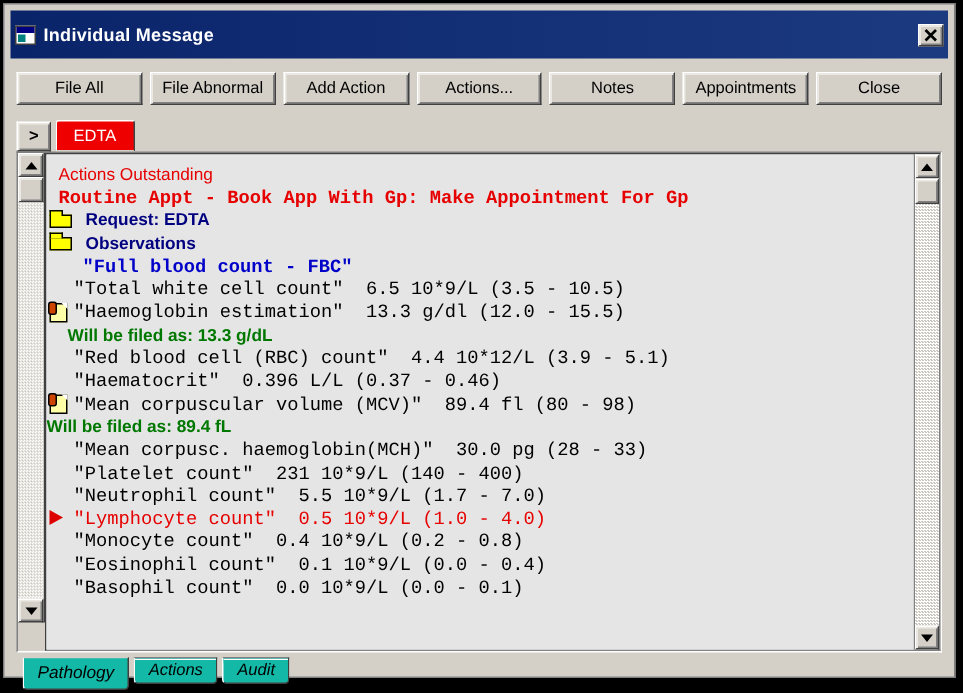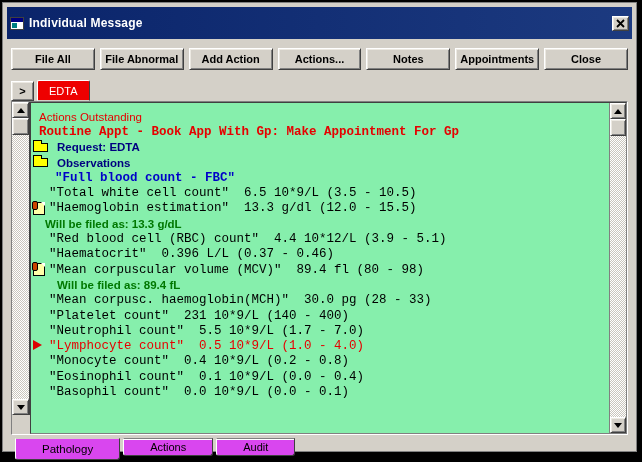--- a/index.html
+++ b/index.html
@@ -19,21 +19,21 @@
   .title-text { color:#fff; font-size:12px; font-weight:bold; flex:1 1 auto;
                 white-space:nowrap; letter-spacing:.2px; }
   .close-btn { width:17px; height:15px; display:flex; align-items:center; justify-content:center; cursor:default; }
 
   .btn3d { background:#d4d0c8; border:1px solid; border-color:#ffffff #404040 #404040 #ffffff;
            box-shadow: inset 1px 1px 0 #ece9e2, inset -1px -1px 0 #808080; }
 
   
   .toolbar { display:flex; gap:5px; margin:9px 4px 0 4px; height:22px; }
   .toolbar button { flex:1 1 0; font-family:"Liberation Sans",sans-serif; font-size:11px; color:#000;
-                    display:flex; align-items:center; justify-content:center; white-space:nowrap; cursor:default;font-weight:bold; }
+                    display:flex; align-items:center; justify-content:center; white-space:nowrap; cursor:default; }
 
   
   .tabstrip { display:flex; align-items:flex-end; margin:9px 4px 0 4px; height:22px; }
   .tab-scroll { width:23px; height:20px; font-size:11px; font-weight:bold; display:flex;
                 align-items:center; justify-content:center; margin-right:3px; cursor:default; }
   .tab-edta { height:21px; padding:0 11px; display:flex; align-items:center; justify-content:center;
               font-size:11px; font-weight:normal; color:#fff;
               border:1px solid; border-color:#ffffff #404040 #d4d0c8 #ffffff;
               border-radius:2px 2px 0 0; cursor:default; }
 
@@ -46,21 +46,21 @@
   .sb-btn { height:16px; width:100%; display:flex; align-items:center; justify-content:center; cursor:default; }
   .sb-thumb { height:17px; width:100%; cursor:default; }
   .sb-track { flex:1 1 auto; background-color:#e6e4de;
               background-image:conic-gradient(#cac6bd 25%, #ffffff 0 50%, #cac6bd 0 75%, #ffffff 0);
               background-size:2px 2px; cursor:default; }
   .tri-up   { width:0; height:0; border-left:4px solid transparent; border-right:4px solid transparent; border-bottom:5px solid #000; }
   .tri-down { width:0; height:0; border-left:4px solid transparent; border-right:4px solid transparent; border-top:5px solid #000; }
 
   .panel-wrap { flex:1 1 auto; display:flex; background:#fff;
                 border:1px solid; border-color:#404040 #808080 #808080 #404040; }
-  .text-area { flex:1 1 auto; background:#86efac; padding-top:6px; overflow:hidden; position:relative; }
+  .text-area { flex:1 1 auto; background:#e5e5e5; padding-top:6px; overflow:hidden; position:relative; }
   .rightbar { width:17px; flex:0 0 auto; border-left:1px solid #808080; }
 
   
   .row { position:relative; height:15.3px; white-space:pre; display:flex; align-items:center; }
   .row .txt { display:inline-block; }
   .row.mono { font-family:"Liberation Mono","DejaVu Sans Mono",monospace; font-size:12.5px; }
   .row.sans { font-family:"Liberation Sans",sans-serif; font-size:11.5px; }
   .row.b { font-weight:bold; }
   .ic { position:absolute; left:2px; }
   .ic-folder { top:3px; width:15px; height:9px; background:#ffff00; border:1px solid #000; }
@@ -69,23 +69,23 @@
   .ic-note { top:1px; width:12px; height:13px; background:#ffffa8; border:1px solid #000; }
   .ic-note::before { content:''; position:absolute; left:-2px; top:-2px; width:4px; height:7px;
                      background:#cc4400; border:1px solid #000; border-radius:2px; }
   .ic-note::after { content:''; position:absolute; right:-1px; top:-1px; width:0; height:0;
                     border-left:4px solid transparent; border-top:4px solid #fff; }
   .ic-flag { top:2px; width:0; height:0; border-top:5px solid transparent;
              border-bottom:5px solid transparent; border-left:9px solid #dd0000; }
 
   
   .bottom-tabs { display:flex; align-items:flex-start; margin:3px 0 0 8px; height:25px; }
-  .btab { background:#d946ef; font-size:11px; color:#000; display:flex; align-items:center;
-          justify-content:center; padding:0 26px; cursor:default;
-          border:1px solid; border-color:#d4d0c8 #404040 #404040 #ffffff; border-radius:0 0 3px 3px; }
+  .btab { background:#14b8a6; font-size:11px; color:#000; display:flex; align-items:center;
+          justify-content:center; padding:0 9px; cursor:default;
+          border:1px solid; border-color:#d4d0c8 #404040 #404040 #ffffff; border-radius:0 0 3px 3px;font-style:italic; }
   .btab.active { height:22px; font-size:11.5px; z-index:2; }
   .btab.inactive { height:18px; margin-top:0; box-shadow:inset 0 1px 0 #fff; border-top-color:#808080; }
   .btab + .btab { margin-left:3px; }
 </style>
 </head>
 <body>
 
 <div class="dialog">
 
   <div class="titlebar" style="background: linear-gradient(90deg, rgb(10, 36, 106), rgb(28, 58, 128));">
@@ -134,21 +134,21 @@
           <div class="row mono b" style="color: rgb(230, 0, 0);"><span class="txt" style="padding-left: 8px;">Routine Appt - Book App With Gp: Make Appointment For Gp</span></div>
           <div class="row sans b" style="color: rgb(0, 0, 128);"><span class="ic ic-folder"></span><span class="txt" style="padding-left: 26px;">Request: EDTA</span></div>
           <div class="row sans b" style="color: rgb(0, 0, 128);"><span class="ic ic-folder"></span><span class="txt" style="padding-left: 26px;">Observations</span></div>
           <div class="row mono b" style="color: rgb(0, 0, 200);"><span class="txt" style="padding-left: 24px;">"Full blood count - FBC"</span></div>
           <div class="row mono" style="color: rgb(0, 0, 0);"><span class="txt" style="padding-left: 18px;">"Total white cell count"  6.5 10*9/L (3.5 - 10.5)</span></div>
           <div class="row mono" style="color: rgb(0, 0, 0);"><span class="ic ic-note"></span><span class="txt" style="padding-left: 18px;">"Haemoglobin estimation"  13.3 g/dl (12.0 - 15.5)</span></div>
           <div class="row sans b" style="color: rgb(0, 120, 0);"><span class="txt" style="padding-left: 14px;">Will be filed as: 13.3 g/dL</span></div>
           <div class="row mono" style="color: rgb(0, 0, 0);"><span class="txt" style="padding-left: 18px;">"Red blood cell (RBC) count"  4.4 10*12/L (3.9 - 5.1)</span></div>
           <div class="row mono" style="color: rgb(0, 0, 0);"><span class="txt" style="padding-left: 18px;">"Haematocrit"  0.396 L/L (0.37 - 0.46)</span></div>
           <div class="row mono" style="color: rgb(0, 0, 0);"><span class="ic ic-note"></span><span class="txt" style="padding-left: 18px;">"Mean corpuscular volume (MCV)"  89.4 fl (80 - 98)</span></div>
-          <div class="row sans b" style="color: rgb(0, 120, 0);"><span class="txt" style="padding-left: 26px;">Will be filed as: 89.4 fL</span></div>
+          <div class="row sans b" style="color: rgb(0, 120, 0);"><span class="txt" style="">Will be filed as: 89.4 fL</span></div>
           <div class="row mono" style="color: rgb(0, 0, 0);"><span class="txt" style="padding-left: 18px;">"Mean corpusc. haemoglobin(MCH)"  30.0 pg (28 - 33)</span></div>
           <div class="row mono" style="color: rgb(0, 0, 0);"><span class="txt" style="padding-left: 18px;">"Platelet count"  231 10*9/L (140 - 400)</span></div>
           <div class="row mono" style="color: rgb(0, 0, 0);"><span class="txt" style="padding-left: 18px;">"Neutrophil count"  5.5 10*9/L (1.7 - 7.0)</span></div>
           <div class="row mono" style="color: rgb(230, 0, 0);"><span class="ic ic-flag"></span><span class="txt" style="padding-left: 18px;">"Lymphocyte count"  0.5 10*9/L (1.0 - 4.0)</span></div>
           <div class="row mono" style="color: rgb(0, 0, 0);"><span class="txt" style="padding-left: 18px;">"Monocyte count"  0.4 10*9/L (0.2 - 0.8)</span></div>
           <div class="row mono" style="color: rgb(0, 0, 0);"><span class="txt" style="padding-left: 18px;">"Eosinophil count"  0.1 10*9/L (0.0 - 0.4)</span></div>
           <div class="row mono" style="color: rgb(0, 0, 0);"><span class="txt" style="padding-left: 18px;">"Basophil count"  0.0 10*9/L (0.0 - 0.1)</span></div>
         </div>
       <div class="rightbar">
         <div class="vscroll" style="height:100%">

